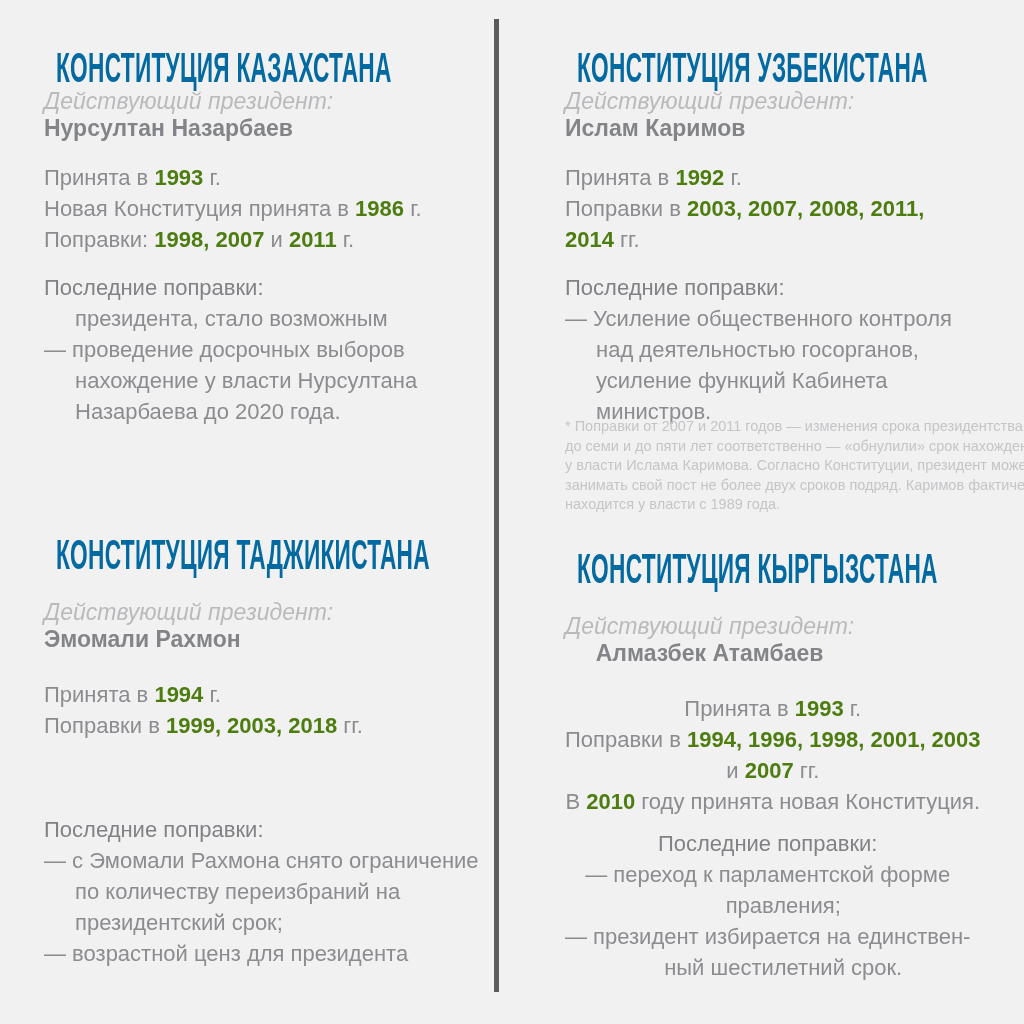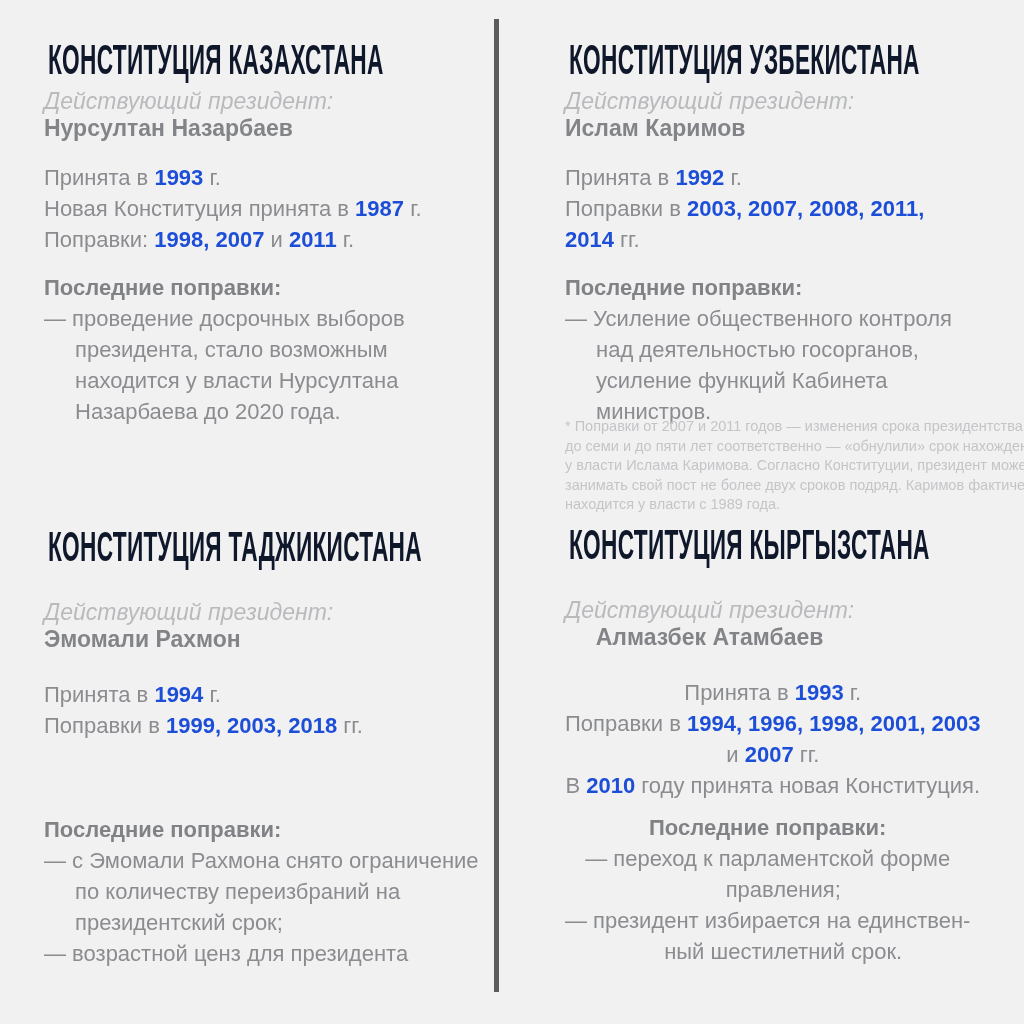--- a/index.html
+++ b/index.html
@@ -13,53 +13,53 @@
   .divider {
     position: absolute;
     left: 494px; top: 19px;
     width: 5px; height: 973px;
     background: #5a5b5d;
   }
   .sec { position: absolute; width: 450px; }
   .sec.tl { left: 44px;  top: 38px; }
   .sec.tr { left: 565px; top: 38px; }
   .sec.bl { left: 44px;  top: 525px; }
-  .sec.br { left: 565px; top: 523px; text-align: center; }
+  .sec.br { left: 565px; top: 539px; text-align: center; }
 
   .title {
-    margin: 4px;
+    margin: 12px;
     font-size: 42px;
     font-weight: 700;
     line-height: 36px;
-    color: #0f172a;
+    color: #0369a1;
     white-space: nowrap;
   }
   .title .t {
     display: inline-block;
     transform: scaleX(0.54);
     transform-origin: 0 50%;
     letter-spacing: 0.5px;
   }
 
   .president { position: absolute; left: 0; white-space: nowrap; }
   .tl .president, .tr .president { top: 50px; }
   .bl .president, .br .president { top: 74px; }
   .p-label { font-size: 23px; line-height: 27px; color: #b9babc; font-style: italic; }
   .p-name  { font-size: 23px; line-height: 27px; font-weight: 700; color: #838487; }
 
   .adoption { position: absolute; left: 0; font-size: 22px; line-height: 31px; color: #8b8c8f; }
   .tl .adoption, .tr .adoption { top: 124px; }
   .bl .adoption, .br .adoption { top: 154px; }
   .adoption .line { white-space: nowrap; }
-  .bold { font-weight: 700; color: #1d4ed8; }
+  .bold { font-weight: 700; color: #4d7c0f; }
 
   .amendments { position: absolute; left: 0; font-size: 22px; line-height: 31px; color: #8b8c8f; }
   .tl .amendments, .tr .amendments { top: 234px; }
   .bl .amendments, .br .amendments { top: 289px; }
-  .a-head { font-weight: 700; color: #818285; white-space: nowrap; }
+  .a-head { font-weight: 400; color: #818285; white-space: nowrap; }
   .a-list .line { white-space: nowrap; }
   .a-list .line.cont { padding-left: 31px; }
 
   .footnote {
     position: absolute; left: 0; top: 379px;
     width: 460px;
     font-size: 14.5px; line-height: 19.5px;
     color: #c4c5c7;
   }
   .footnote div { white-space: nowrap; }
@@ -70,29 +70,29 @@
 <div class="divider" style="background: rgb(90, 91, 93);"></div>
 
 <section class="sec tl">
   <h2 class="title"><span class="t">КОНСТИТУЦИЯ КАЗАХСТАНА</span></h2>
   <div class="president">
     <div class="p-label">Действующий президент:</div>
     <div class="p-name">Нурсултан Назарбаев</div>
   </div>
   <div class="adoption">
       <div class="line"><span>Принята в </span><span class="bold">1993</span><span> г.</span></div>
-      <div class="line"><span>Новая Конституция принята в </span><span class="bold">1987</span><span> г.</span></div>
+      <div class="line"><span>Новая Конституция принята в </span><span class="bold">1986</span><span> г.</span></div>
       <div class="line"><span>Поправки: </span><span class="bold">1998, 2007</span><span> и </span><span class="bold">2011</span><span> г.</span></div>
     </div>
   <div class="amendments">
     <div class="a-head">Последние поправки:</div>
     <div class="a-list">
+        <div class="line cont">президента, стало возможным</div>
         <div class="line">— проведение досрочных выборов</div>
-        <div class="line cont">президента, стало возможным</div>
-        <div class="line cont">находится у власти Нурсултана</div>
+        <div class="line cont">нахождение у власти Нурсултана</div>
         <div class="line cont">Назарбаева до 2020 года.</div>
       </div>
   </div>
 </section>
 
 <section class="sec tr">
   <h2 class="title"><span class="t">КОНСТИТУЦИЯ УЗБЕКИСТАНА</span></h2>
   <div class="president">
     <div class="p-label">Действующий президент:</div>
     <div class="p-name">Ислам Каримов</div>

